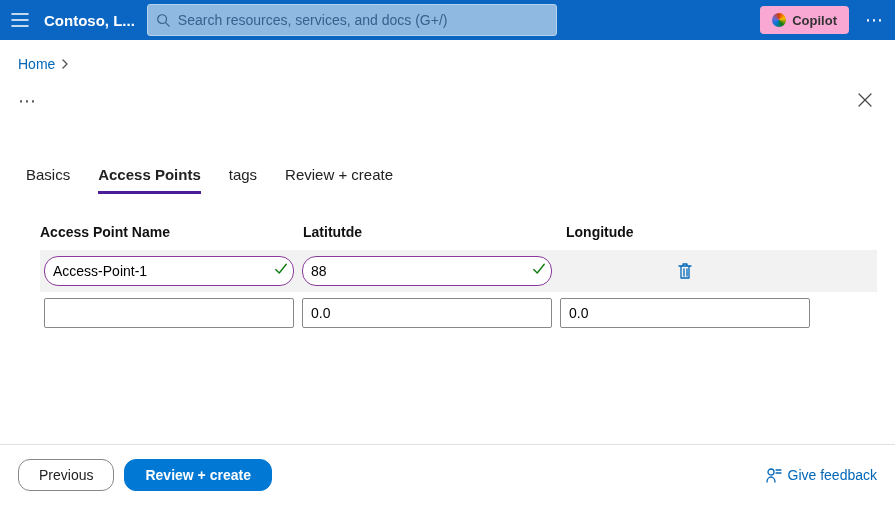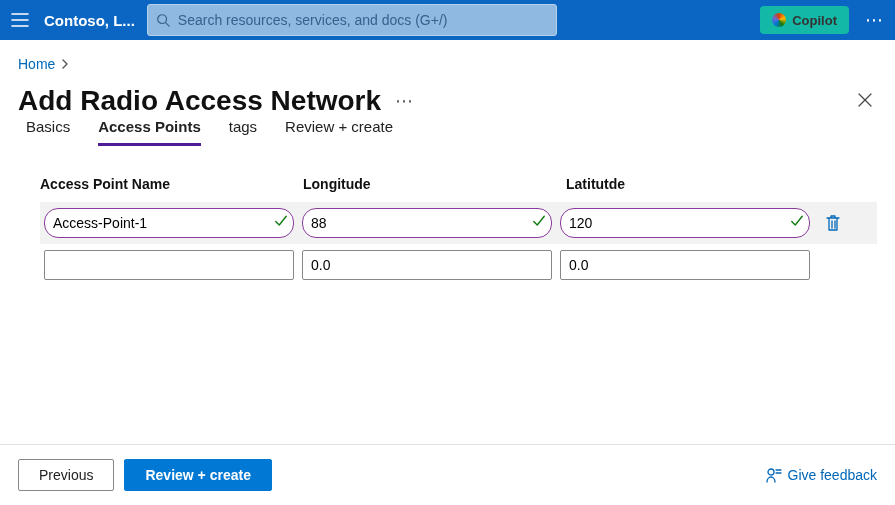--- a/index.html
+++ b/index.html
@@ -7,53 +7,53 @@
     body { width: 895px; height: 505px; overflow: hidden; background: #fff; position: relative; }
 
     
     .topbar { height: 40px; background: #0a66c2; display: flex; align-items: center; color: #fff; padding: 0 8px; gap: 12px; }
     .topbar .hamburger { width: 24px; height: 24px; display: flex; align-items: center; justify-content: center; cursor: pointer; }
     .topbar .hamburger svg { stroke: #fff; }
     .tenant { font-weight: 600; font-size: 15px; white-space: nowrap; overflow: hidden; text-overflow: ellipsis; max-width: 110px; }
     .searchbox { flex: 0 0 410px; height: 32px; background: #8fb9e0; border: 1px solid #b6d2ec; border-radius: 3px; display: flex; align-items: center; padding: 0 8px; color: #083a66; cursor: text; font-size: 14px; gap: 8px; }
     .searchbox .ph { color: #37618c; }
     .spacer { flex: 1; }
-    .copilot-btn { background: #14b8a6; color: #333; height: 28px; border-radius: 4px; padding: 0 12px; display: flex; align-items: center; gap: 6px; font-weight: 600; font-size: 13px; cursor: pointer; }
+    .copilot-btn { background: #f9a8d4; color: #333; height: 28px; border-radius: 4px; padding: 0 12px; display: flex; align-items: center; gap: 6px; font-weight: 600; font-size: 13px; cursor: pointer; }
     .copilot-icon { width: 14px; height: 14px; border-radius: 50%; background: conic-gradient(#d83b01, #ffb900, #107c10, #0078d4, #6b69d6, #d83b01); }
     .more { color: #fff; font-size: 18px; cursor: pointer; padding: 0 4px; }
 
     
     .page { padding: 16px 18px 0; }
     .breadcrumb { display: flex; align-items: center; gap: 6px; color: #0067b8; font-size: 14px; }
     .breadcrumb .sep { color: #555; }
     .titlerow { display: flex; align-items: center; gap: 14px; margin-top: 12px; }
     .titlerow h1 { font-size: 28px; font-weight: 600; color: #111; }
     .titlerow .dots { color: #555; font-size: 18px; cursor: pointer; }
     .close-x { margin-left: auto; font-size: 22px; color: #444; cursor: pointer; padding: 4px; }
 
     
-    .tabs { display: flex; gap: 28px; border-bottom: none; padding-left: 8px; }
+    .tabs { display: flex; gap: 28px; margin-top: 48px; border-bottom: none; padding-left: 8px; }
     .tab { font-size: 15px; color: #222; padding-bottom: 8px; cursor: pointer; }
     .tab.active { font-weight: 600; border-bottom: 3px solid #4c1d95; }
 
     
     .gridwrap { margin-top: 30px; padding-left: 22px; }
     .hdrrow, .datarow { display: grid; grid-template-columns: 250px 250px 250px 30px; gap: 8px; align-items: center; }
     .hdrrow { font-weight: 600; font-size: 14px; color: #111; margin-bottom: 10px; gap: 13px; }
     .datarow { padding: 6px 4px; }
     .datarow.highlight { background: #f2f2f2; }
     .cell { position: relative; }
     .cell input { width: 100%; height: 30px; border: 1px solid #8a8886; border-radius: 2px; padding: 0 28px 0 8px; font-size: 14px; outline: none; background: #fff; }
     .datarow.highlight .cell input { border-color: #8a3a9c; border-radius: 14px; }
     .checkmark { position: absolute; right: 6px; top: 50%; transform: translateY(-50%); color: #107c10; font-size: 14px; pointer-events: none; }
     .trash { color: #0067b8; cursor: pointer; display: flex; align-items: center; justify-content: center; }
 
     
     .footer { position: absolute; left: 0; right: 0; bottom: 0; border-top: 1px solid #e1e1e1; padding: 14px 18px; display: flex; align-items: center; gap: 10px; background: #fff; }
-    .btn { height: 32px; padding: 0 20px; font-size: 14px; border-radius: 2px; cursor: pointer; display: inline-flex; align-items: center; justify-content: center; }
+    .btn { height: 32px; padding: 0 20px; font-size: 14px; border-radius: 12px; cursor: pointer; display: inline-flex; align-items: center; justify-content: center; }
     .btn.secondary { background: #fff; border: 1px solid #8a8886; color: #222; }
     .btn.primary   { background: #0078d4; border: 1px solid #0078d4; color: #fff; font-weight: 600; }
     .feedback { margin-left: auto; color: #0067b8; display: flex; align-items: center; gap: 6px; font-size: 14px; cursor: pointer; }
   </style>
 </head>
 <body>
 
 <div class="topbar">
   <div class="hamburger">
     <svg width="18" height="14" viewBox="0 0 18 14" fill="none">
@@ -80,63 +80,54 @@
   <div class="breadcrumb">
     <a style="text-decoration:none;color:#0067b8;cursor:pointer">Home</a>
     <span class="sep">
       <svg width="8" height="10" viewBox="0 0 8 10">
           <path d="M2 1l4 4-4 4" stroke="#555" stroke-width="1.4" fill="none" stroke-linecap="round" stroke-linejoin="round"></path>
         </svg>
     </span>
   </div>
 
   <div class="titlerow">
-    <h1>Add Radio Access Network</h1>
     <span class="dots">⋯</span>
     <span class="close-x">
       <svg width="16" height="16" viewBox="0 0 16 16">
           <path d="M2 2l12 12M14 2L2 14" stroke="#444" stroke-width="1.2" stroke-linecap="round"></path>
         </svg>
     </span>
   </div>
 
   <div class="tabs">
     <div class="tab">Basics</div>
     <div class="tab active">Access Points</div>
     <div class="tab">tags</div>
     <div class="tab">Review + create</div>
   </div>
 
   <div class="gridwrap">
     <div class="hdrrow">
       <div>Access Point Name</div>
+      <div>Latitutde</div>
       <div>Longitude</div>
-      <div>Latitutde</div>
       <div></div>
     </div>
 
     <div class="datarow highlight">
       <div class="cell">
         <input value="Access-Point-1" style="">
         <span class="checkmark">
           <svg width="14" height="14" viewBox="0 0 16 16">
               <path d="M2 8l4 4 8-10" stroke="#107c10" stroke-width="1.6" fill="none" stroke-linecap="round" stroke-linejoin="round"></path>
             </svg>
         </span>
       </div>
       <div class="cell">
         <input value="88" style="">
-        <span class="checkmark">
-          <svg width="14" height="14" viewBox="0 0 16 16">
-              <path d="M2 8l4 4 8-10" stroke="#107c10" stroke-width="1.6" fill="none" stroke-linecap="round" stroke-linejoin="round"></path>
-            </svg>
-        </span>
-      </div>
-      <div class="cell">
-        <input value="120" style="">
         <span class="checkmark">
           <svg width="14" height="14" viewBox="0 0 16 16">
               <path d="M2 8l4 4 8-10" stroke="#107c10" stroke-width="1.6" fill="none" stroke-linecap="round" stroke-linejoin="round"></path>
             </svg>
         </span>
       </div>
       <div class="trash">
         <svg width="16" height="18" viewBox="0 0 16 18">
             <path d="M2 4h12M6 4V2h4v2M4 4v12h8V4M7 7v7M10 7v7" stroke="#0067b8" stroke-width="1.3" fill="none" stroke-linecap="round" stroke-linejoin="round"></path>
           </svg>

